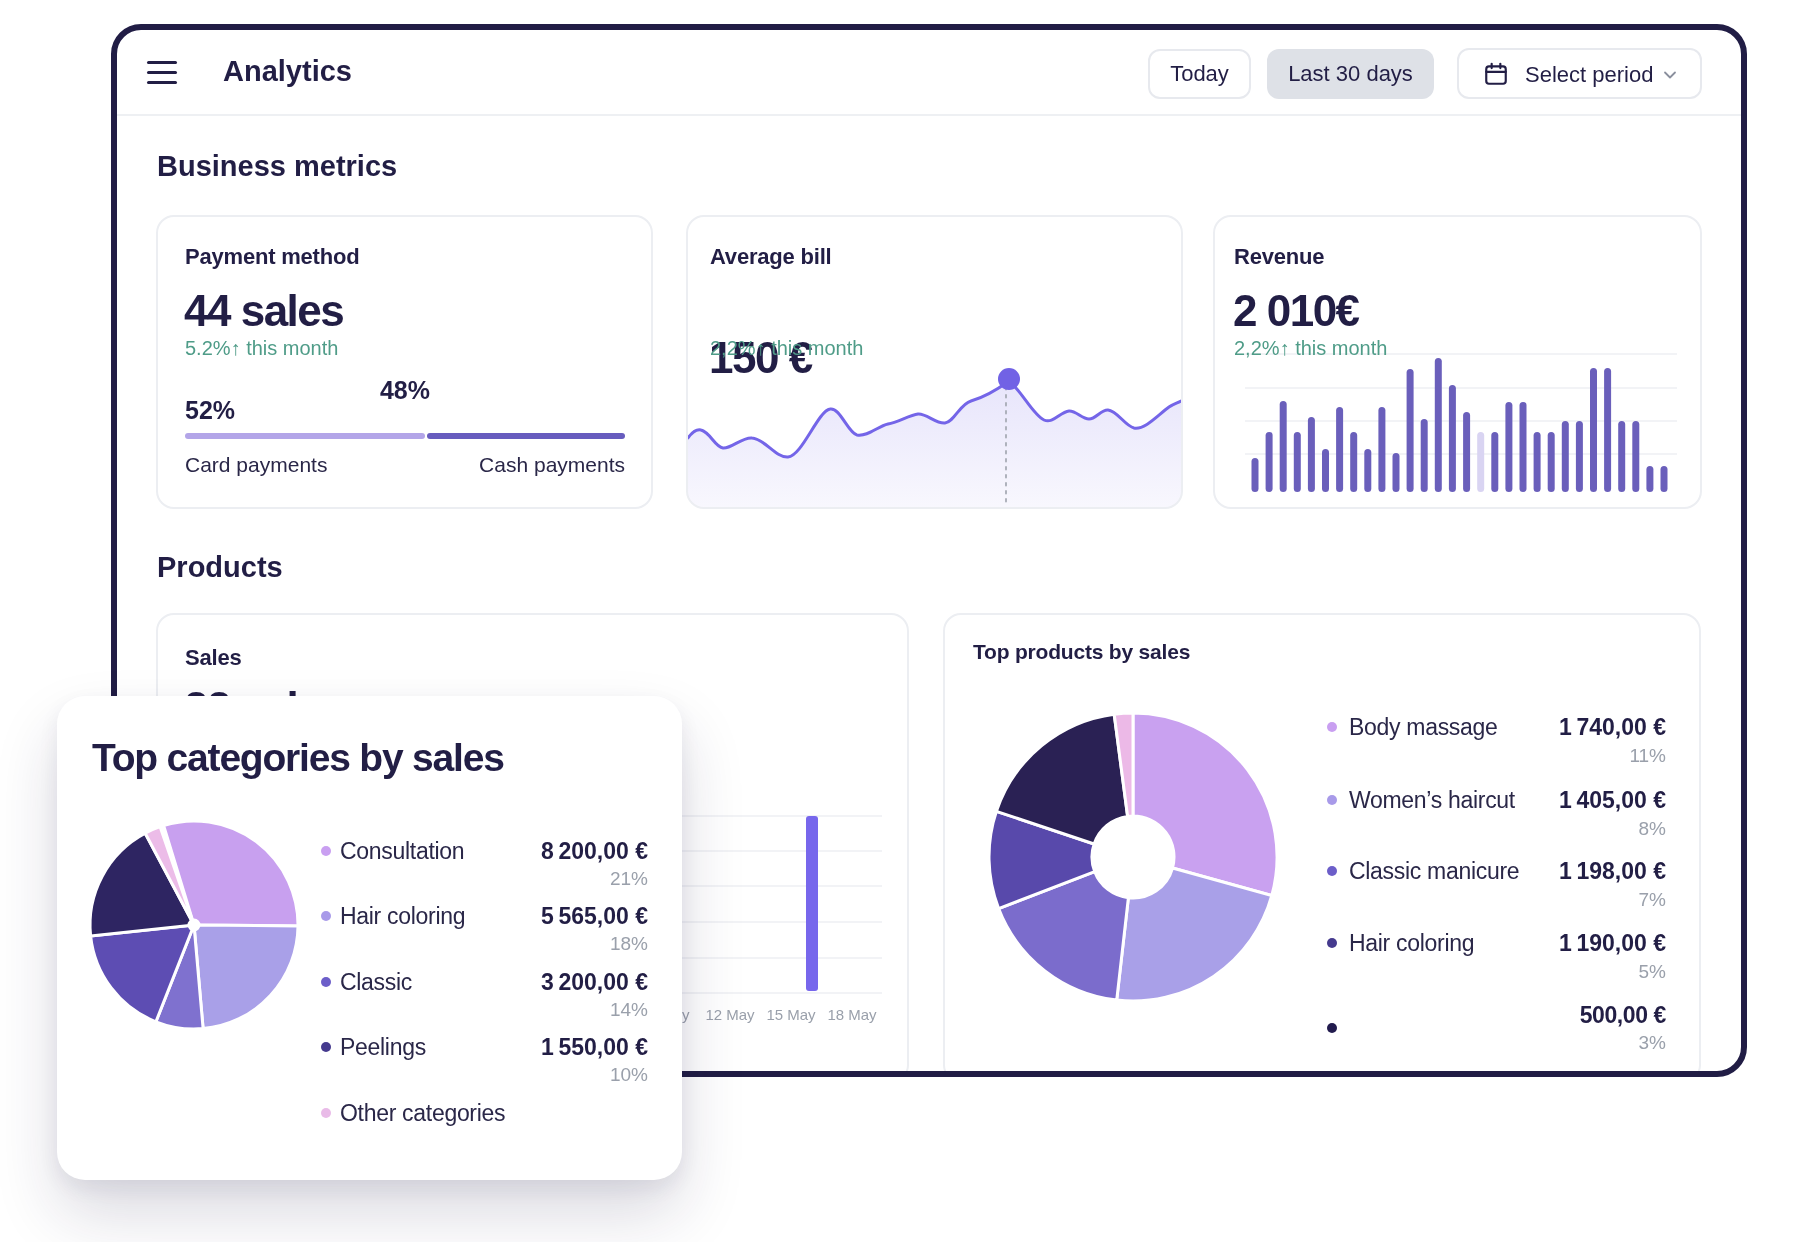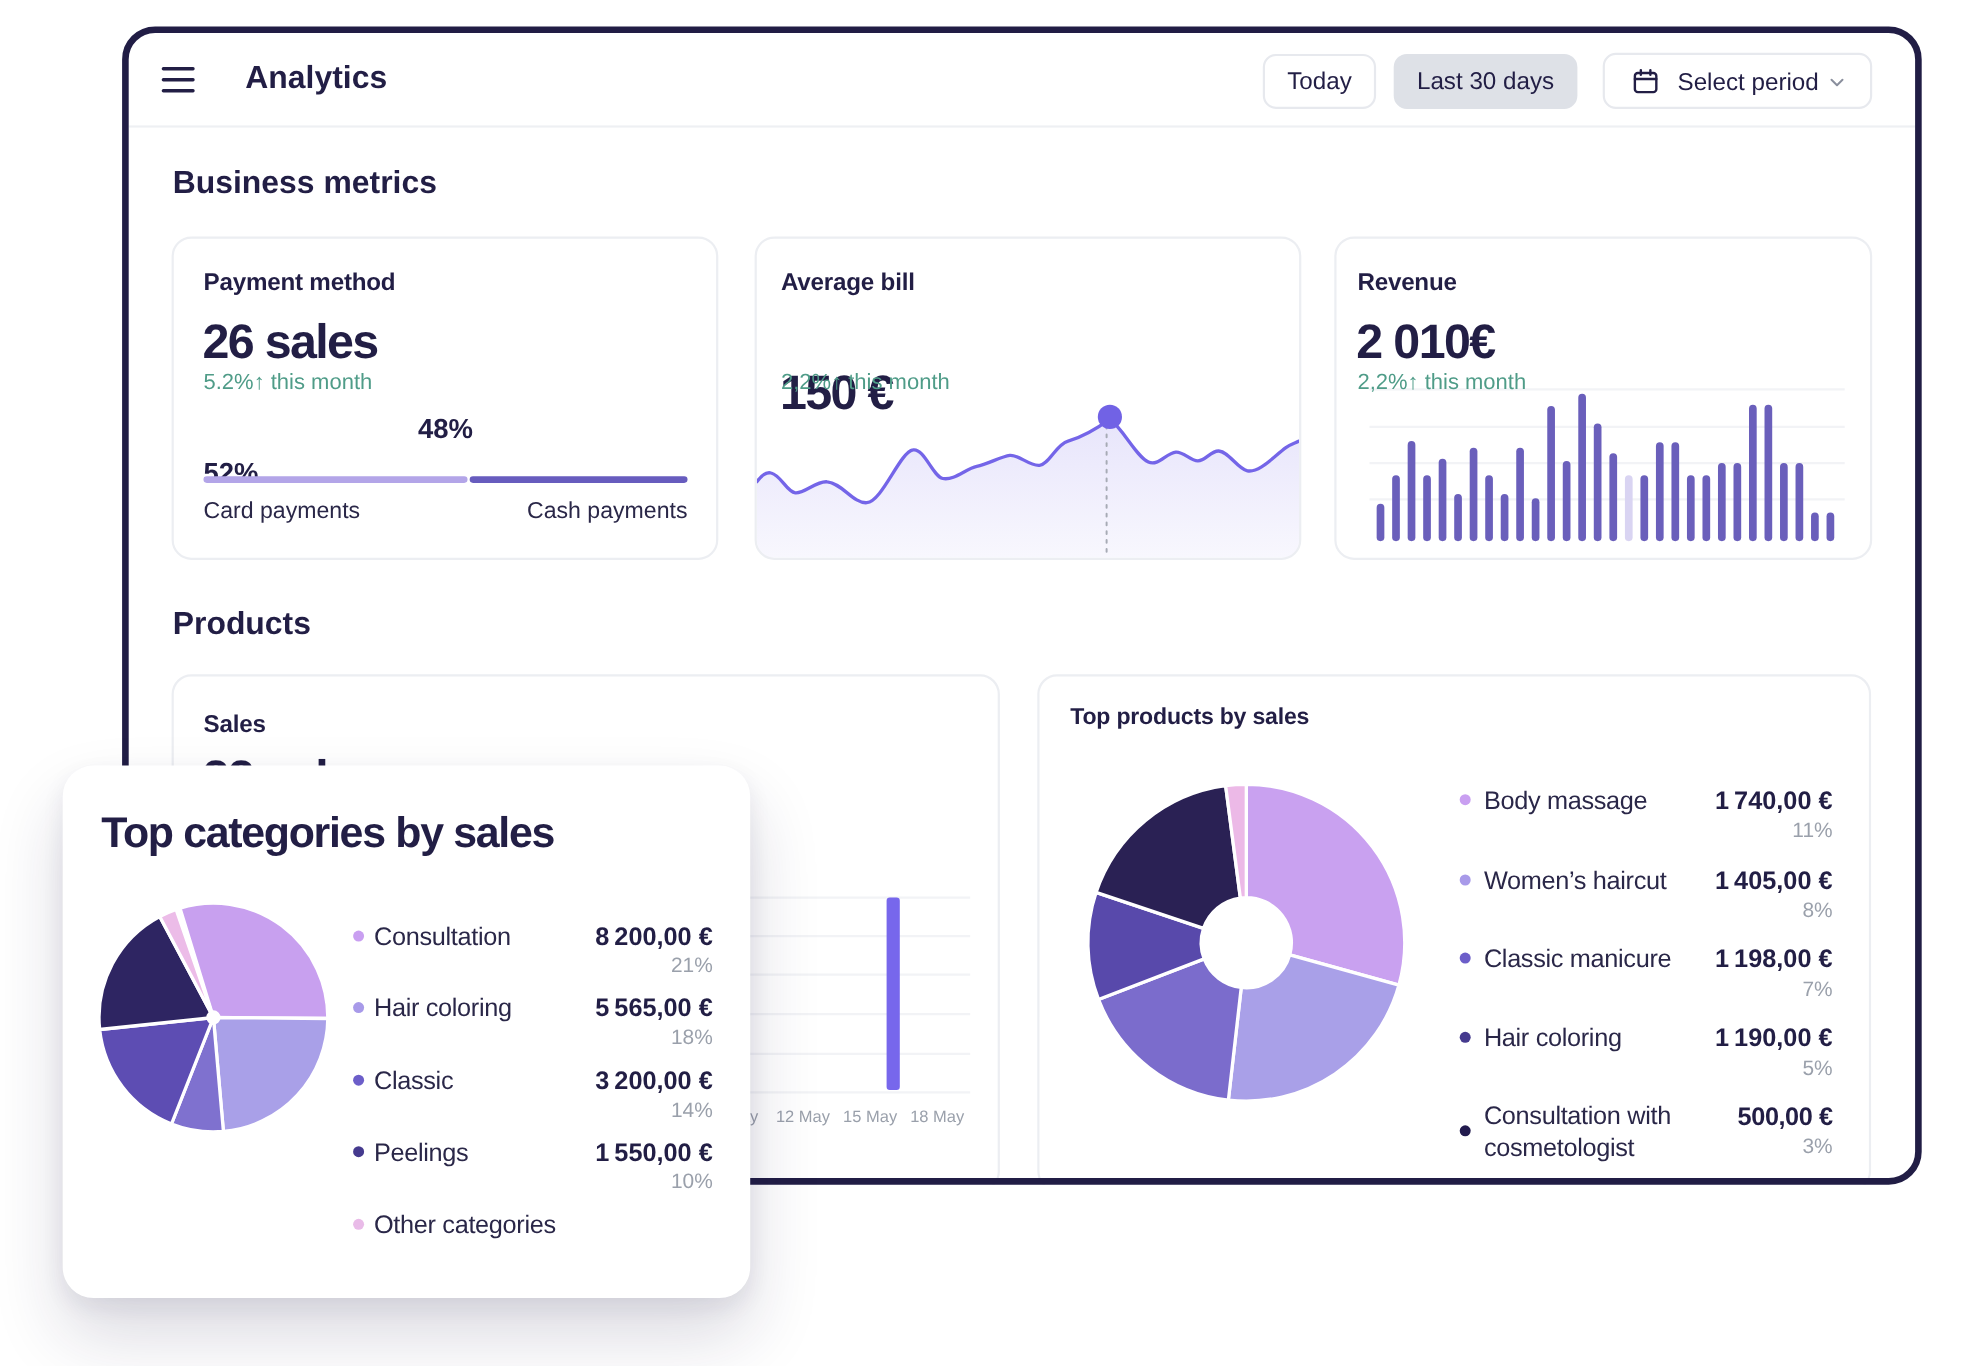--- a/index.html
+++ b/index.html
@@ -45,23 +45,23 @@
       <svg class="abs" style="left:203px; top:17px;" width="16" height="16" viewBox="0 0 16 16" fill="none" stroke="#8a8f9d" stroke-width="1.8" stroke-linecap="round" stroke-linejoin="round">
         <path d="M3 5.5 L8 10.5 L13 5.5"></path>
       </svg>
     </div>
     <div class="abs" style="left:117px; top:114px; width:1624px; height:2px; background:#eef0f3;"></div>
 
     <div class="h2" style="left:157px; top:150px;">Business metrics</div>
 
     <div class="card" style="left:156px; top:215px; width:497px; height:294px;"></div>
     <div class="lbl" style="left:185px; top:244px;">Payment method</div>
-    <div class="big" style="left:184px; top:286px;">26 sales</div>
+    <div class="big" style="left:184px; top:286px;">44 sales</div>
     <div class="green" style="left:185px; top:337px;">5.2%↑&nbsp;this month</div>
-    <div class="abs dark" style="left:185px; top:416px; font-size:25px; font-weight:700;">52%</div>
+    <div class="abs dark" style="left:185px; top:396px; font-size:25px; font-weight:700;">52%</div>
     <div class="abs dark" style="left:185px; top:376px; width:440px; text-align:center; font-size:25px; font-weight:700;">48%</div>
     <div class="abs" style="left:185px; top:433px; width:240px; height:6px; background:#b3a5e8; border-radius:3px;"></div>
     <div class="abs" style="left:427px; top:433px; width:198px; height:6px; background:#675cbe; border-radius:3px;"></div>
     <div class="abs" style="left:185px; top:453px; font-size:21px; color:#2a2748;">Card payments</div>
     <div class="abs" style="left:185px; top:453px; width:440px; text-align:right; font-size:21px; color:#2a2748;">Cash payments</div>
 
     <div class="card" style="left:686px; top:215px; width:497px; height:294px; overflow:hidden;">
       <svg style="position:absolute; left:0; bottom:0;" width="493" height="150" viewBox="0 0 493 150">
         <defs>
           <linearGradient id="areagrad" x1="0" y1="0" x2="0" y2="1">
@@ -176,21 +176,20 @@
     <div class="legend-lab" style="left:1349px; top:858px;">Classic manicure</div>
     <div class="legend-val" style="left:1400px; top:858px; width:266px;">1 198,00 €</div>
     <div class="legend-pct" style="left:1400px; top:889px; width:266px;">7%</div>
 
     <div class="legend-dot" style="left:1327px; top:938px; background:#453a8e;"></div>
     <div class="legend-lab" style="left:1349px; top:930px;">Hair coloring</div>
     <div class="legend-val" style="left:1400px; top:930px; width:266px;">1 190,00 €</div>
     <div class="legend-pct" style="left:1400px; top:961px; width:266px;">5%</div>
 
     <div class="legend-dot" style="left:1327px; top:1023px; background:#221b4e;"></div>
-    <div class="legend-lab" style="left:1349px; top:1000px; width:260px; line-height:29px;">Consultation with cosmetologist</div>
     <div class="legend-val" style="left:1400px; top:1002px; width:266px;">500,00 €</div>
     <div class="legend-pct" style="left:1400px; top:1032px; width:266px;">3%</div>
   </div>
     </div>
   <div class="main-border"></div>
 
   <div class="abs" style="left:57px; top:696px; width:625px; height:484px; background:#fff; border-radius:28px; box-shadow:0 34px 64px rgba(28,25,70,0.16), 0 8px 20px rgba(28,25,70,0.07); z-index:50;"></div>
   <div class="abs dark" style="left:92px; top:736px; font-size:39px; font-weight:700; letter-spacing:-1.2px; z-index:51;">Top categories by sales</div>
   <svg class="abs" style="left:74px; top:805px; z-index:51;" width="240" height="240" viewBox="0 0 240 240">
     <g stroke="#ffffff" stroke-width="3" stroke-linejoin="round">

